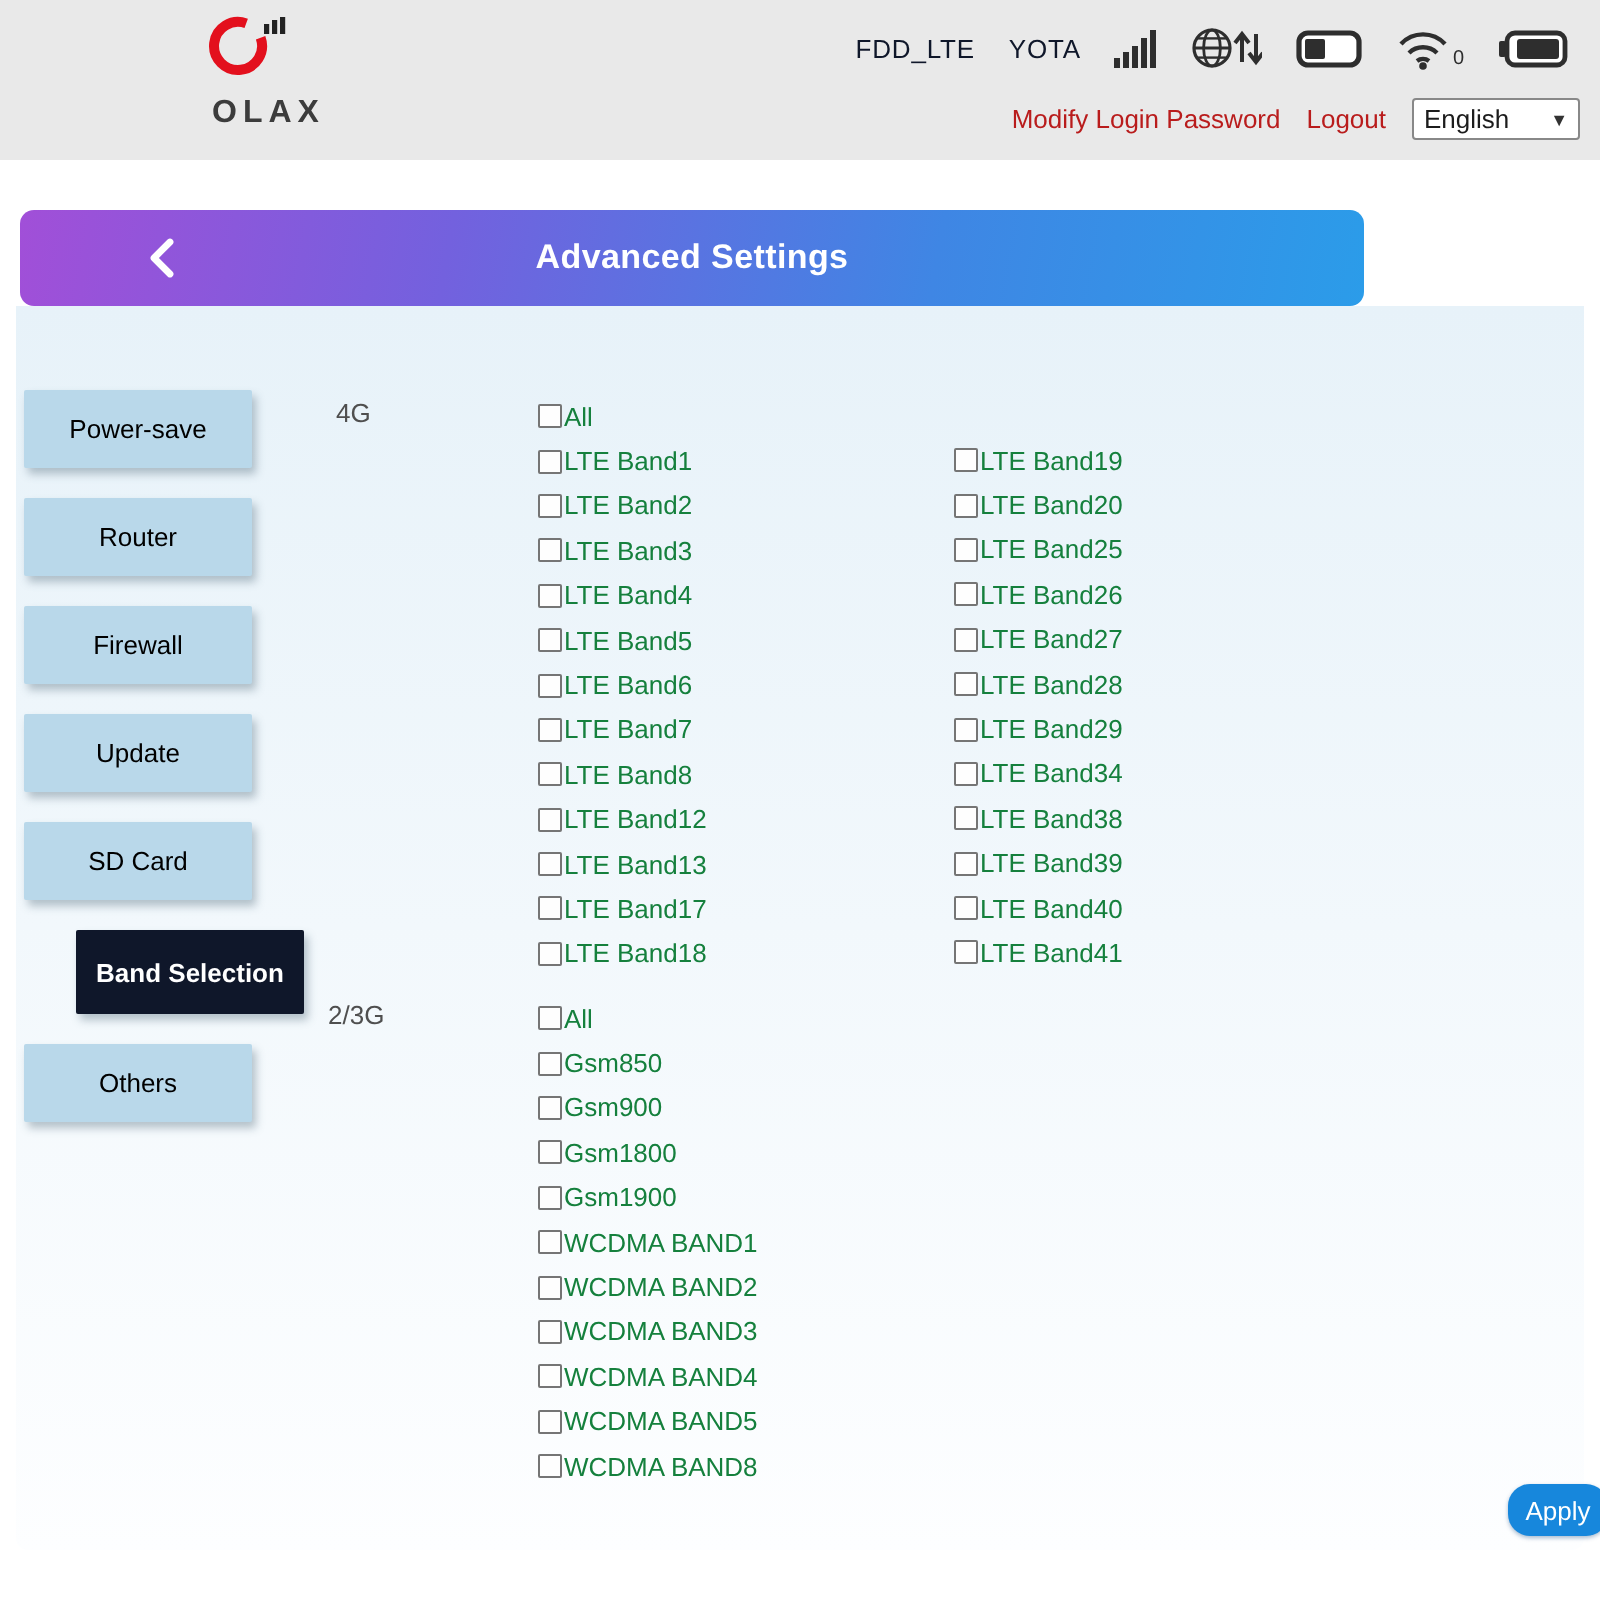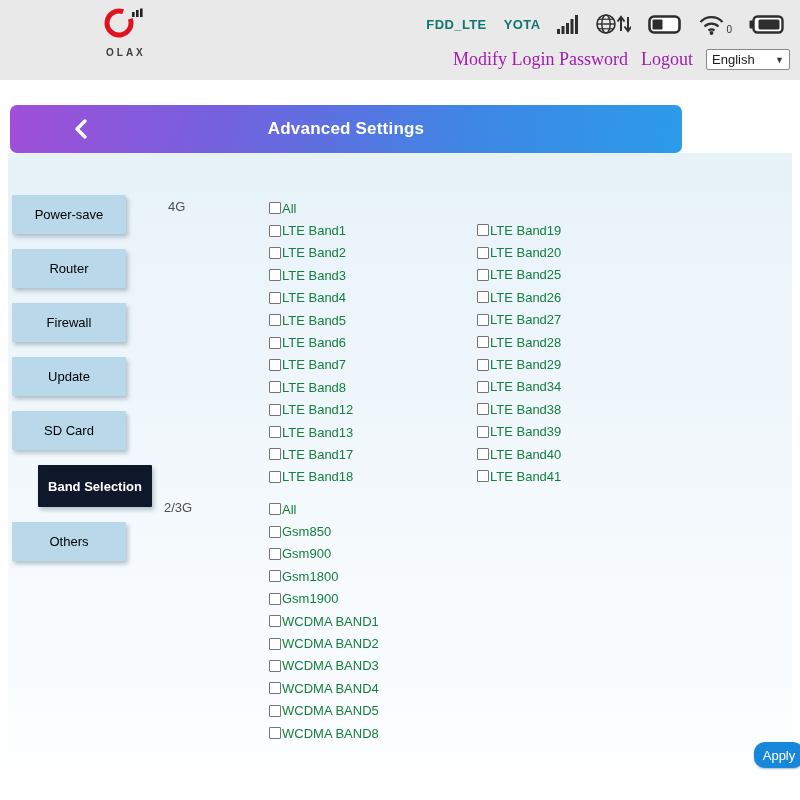--- a/index.html
+++ b/index.html
@@ -2,27 +2,27 @@
 <html><head>
 <meta charset="utf-8">
 <style>
   html,body{margin:0;padding:0;width:800px;height:800px;background:#fff;
     font-family:"Liberation Sans", sans-serif; overflow:hidden; position:relative;}
   *{box-sizing:border-box;}
 
   
   .topbar{position:absolute;left:0;top:0;width:800px;height:80px;background:#e9e9e9;}
   .logo{position:absolute;left:103px;top:6px;width:50px;text-align:left;}
-  .logo-text{font-size:10px;font-weight:700;color:#3c3c3c;letter-spacing:3px;margin-top:1px;padding-left:3px;}
+  .logo-text{font-size:16px;font-weight:700;color:#3c3c3c;letter-spacing:3px;margin-top:1px;padding-left:3px;}
   .statusrow{position:absolute;right:16px;top:8px;height:32px;display:flex;align-items:center;gap:17px;}
-  .nettext{font-size:13px;font-weight:700;color:#0f766e;letter-spacing:.4px;}
+  .nettext{font-size:13px;font-weight:400;color:#0f172a;letter-spacing:.4px;}
   .wifiwrap{display:flex;align-items:flex-end;}
   .wifi-count{font-size:10px;color:#2e2e2e;margin-left:1px;line-height:10px;}
   .linksrow{position:absolute;right:10px;top:49px;display:flex;align-items:center;gap:13px;}
-  .toplink{font-size:18px;color:#a21caf;cursor:pointer;font-family:Liberation Serif, serif;}
+  .toplink{font-size:13px;color:#b91c1c;cursor:pointer;}
   .lang-select{width:84px;height:21px;border:1px solid #888;border-radius:2px;background:#fff;
     display:flex;align-items:center;justify-content:space-between;padding:0 5px;font-size:13px;color:#1c1c1c;cursor:pointer;}
   .lang-chev{font-size:9px;color:#333;}
 
   
   .hdr{position:absolute;left:10px;top:105px;width:672px;height:48px;border-radius:7px;
     background:linear-gradient(100deg,#a14fd8 0%,#7361de 32%,#3f86e4 68%,#2b9ce9 100%);
     display:flex;align-items:center;justify-content:center;}
   .hdr-title{color:#fff;font-size:17px;font-weight:700;letter-spacing:.2px;}
   .back{position:absolute;left:62px;top:12px;width:26px;height:24px;cursor:pointer;display:flex;align-items:center;}

